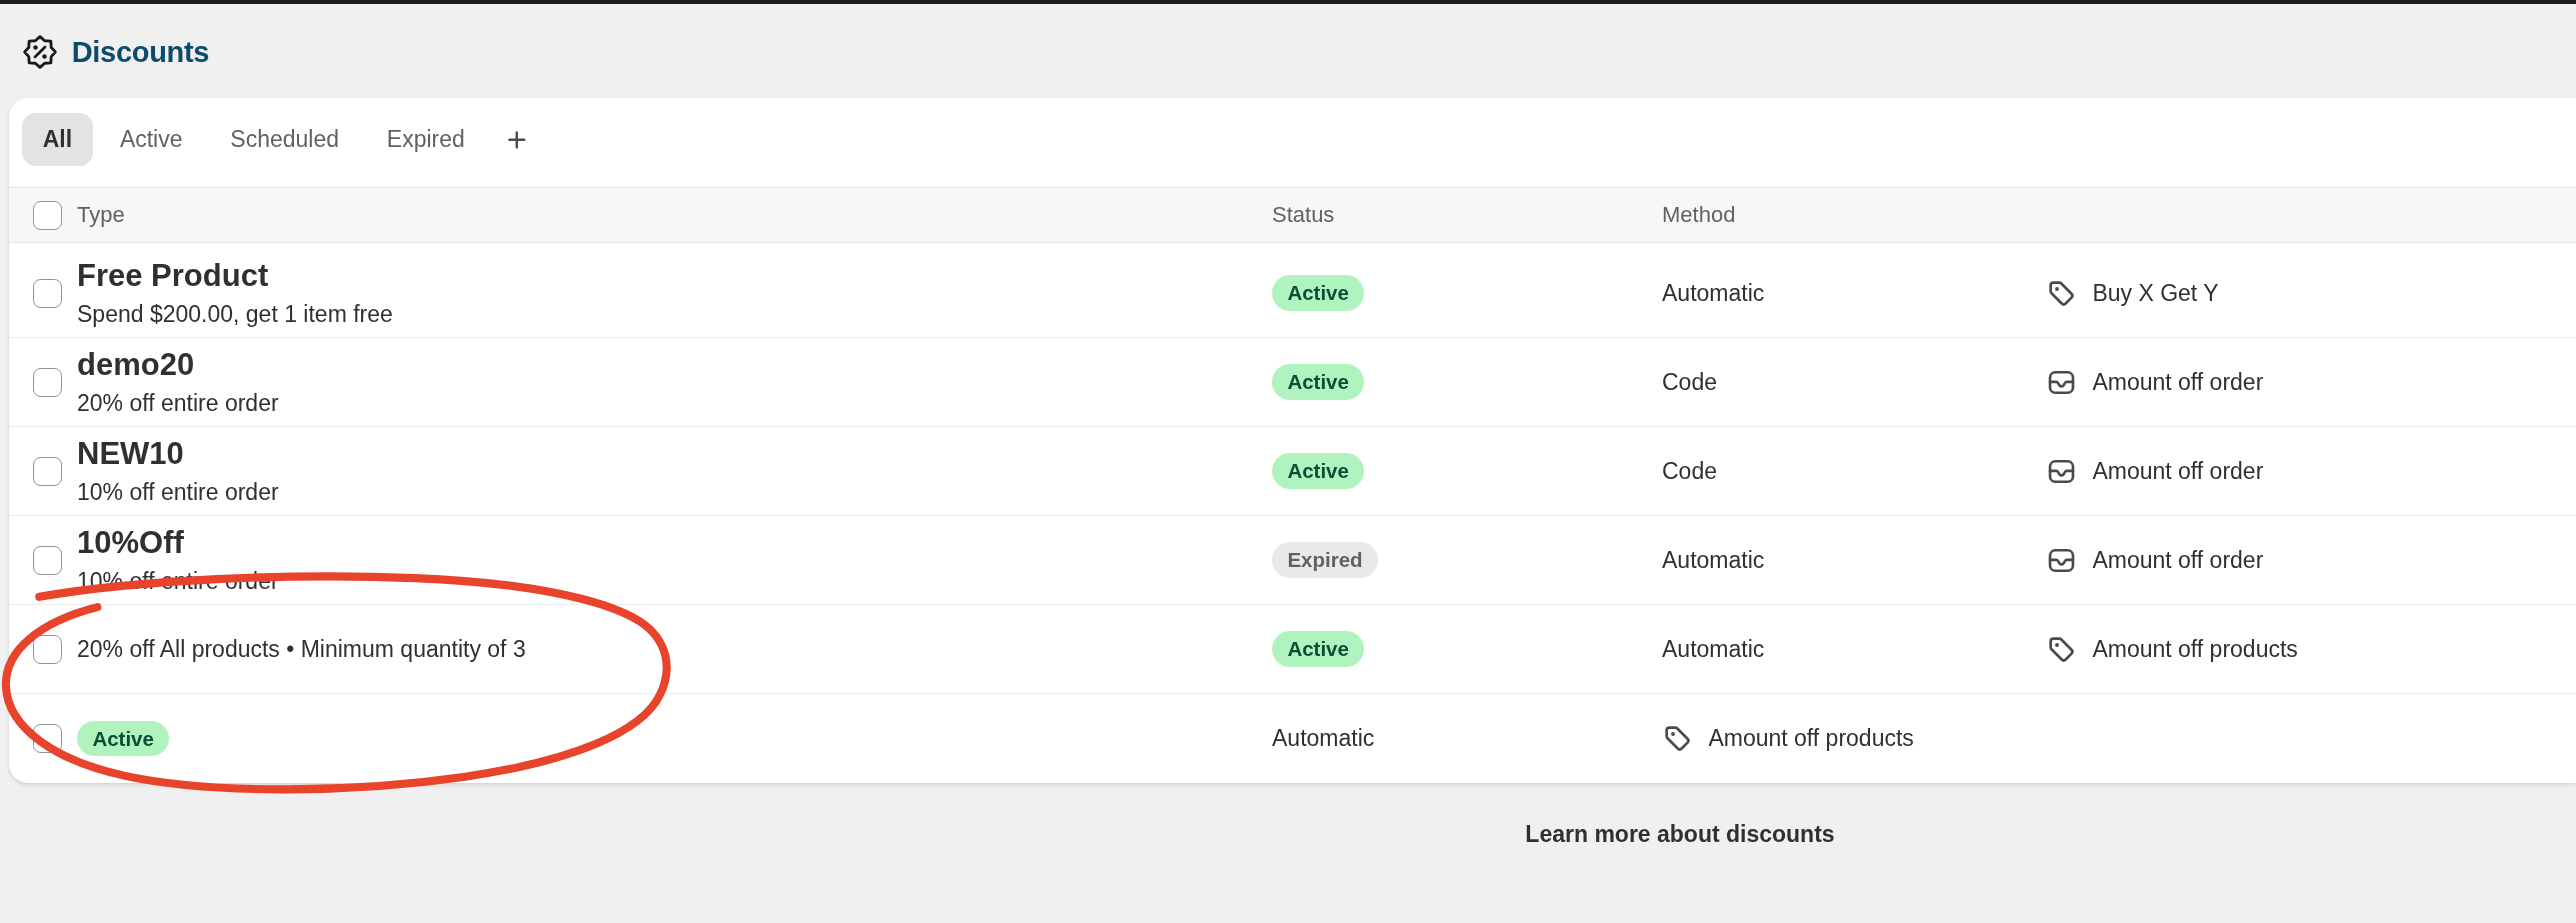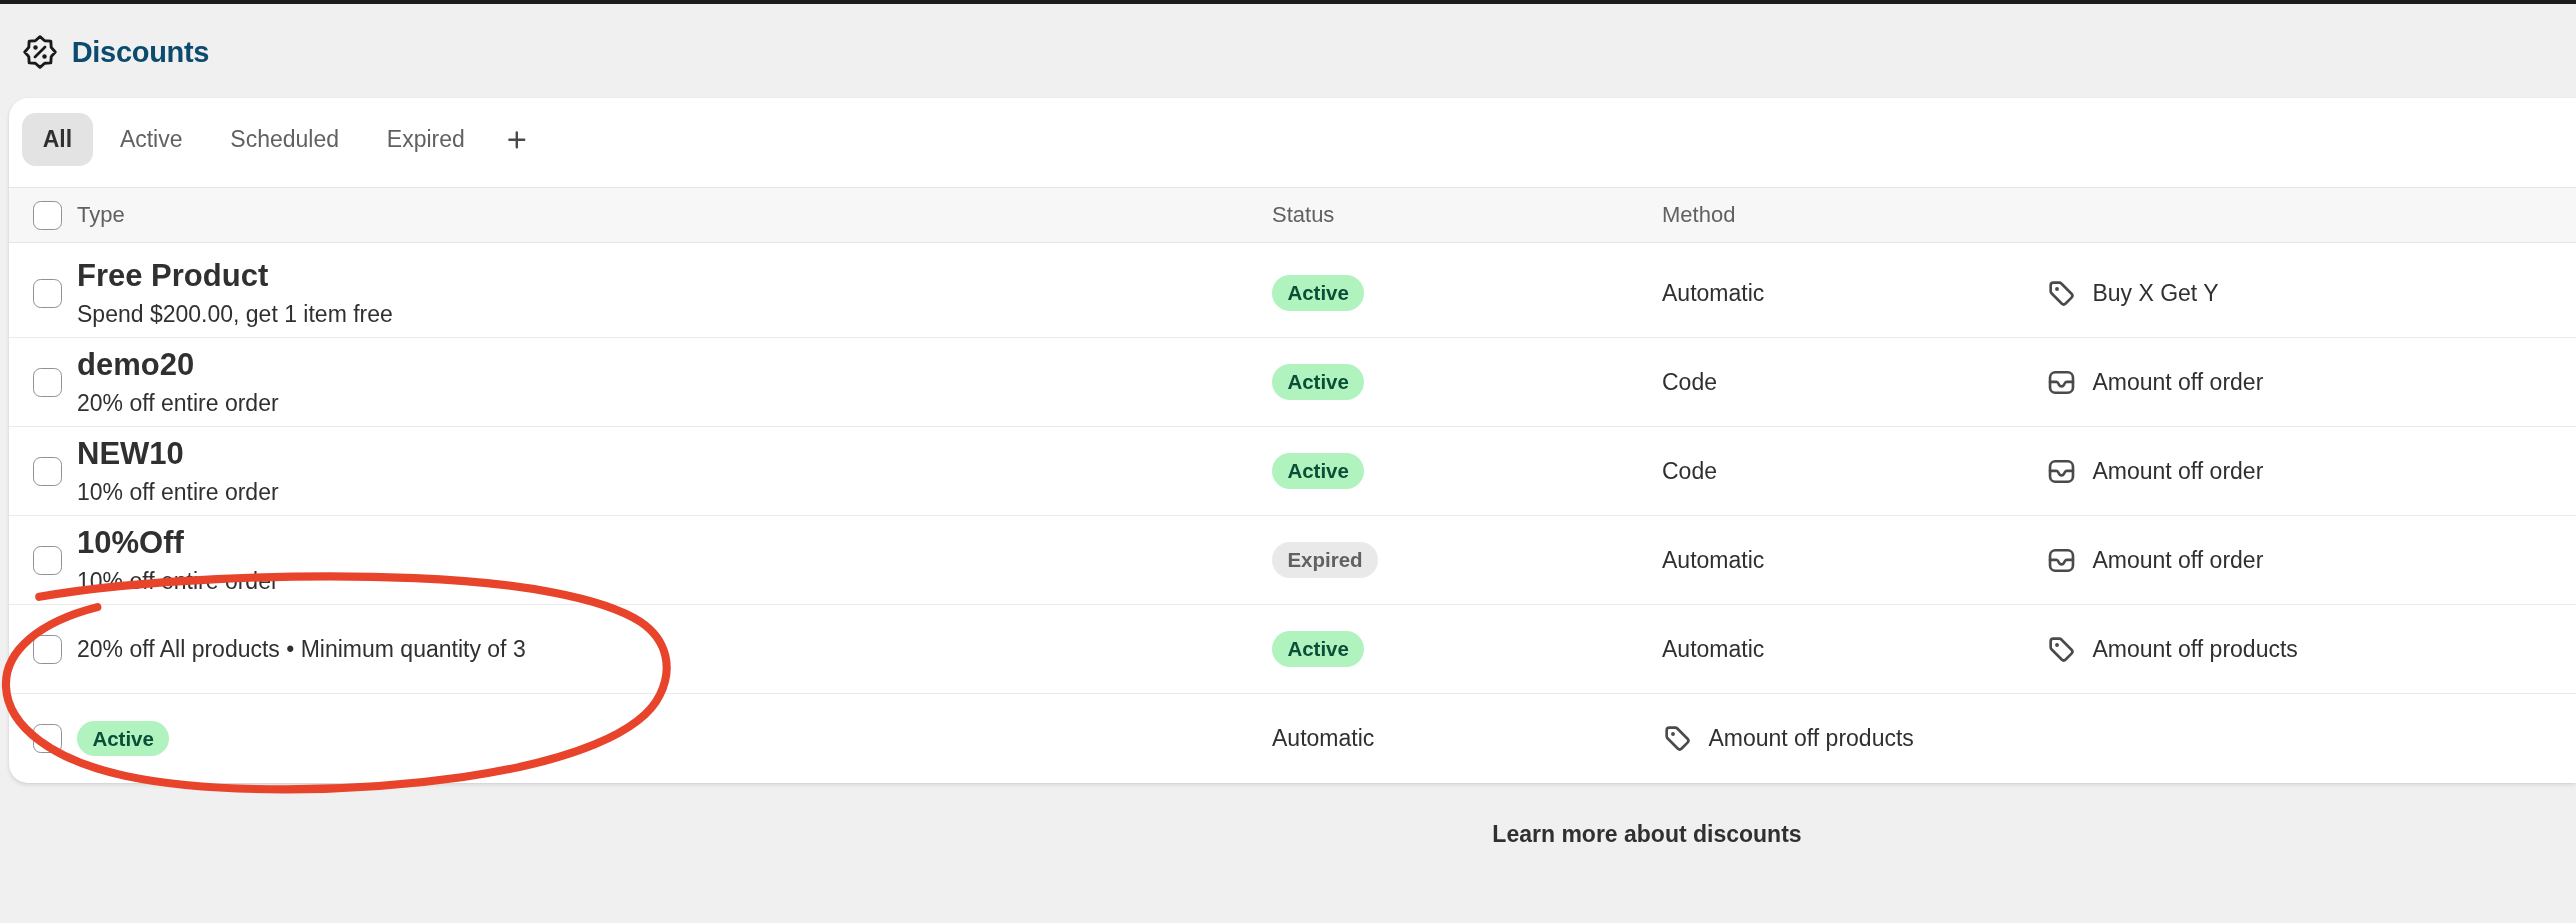--- a/index.html
+++ b/index.html
@@ -67,21 +67,21 @@
   .badge{
     display:inline-block;font-size:20.5px;font-weight:600;
     padding:5.1px 15.4px;border-radius:853px;line-height:1.25;
   }
   .badge.tone-success{background:var(--badge-success-bg);color:var(--badge-success-text);}
   .badge.tone-neutral{background:var(--badge-neutral-bg);color:var(--badge-neutral-text);}
   .method-cell{font-size:23px;color:var(--text-primary);}
   .type-cell{display:flex;align-items:center;gap:15.4px;font-size:23px;color:var(--text-primary);}
   .type-cell svg{flex:none;display:block;}
   .footer-link{
-    position:absolute;top:821px;left:1374px;width:546px;text-align:center;
+    position:absolute;top:821px;left:1407px;width:546px;text-align:center;
     font-size:23px;font-weight:700;color:var(--text-primary);cursor:pointer;
   }
   .annotation-overlay{position:absolute;inset:0;pointer-events:none;}
 </style>
 </head>
 <body>
 
 <svg width="0" height="0" style="position:absolute">
   <defs>
     <g id="icon-tag">

